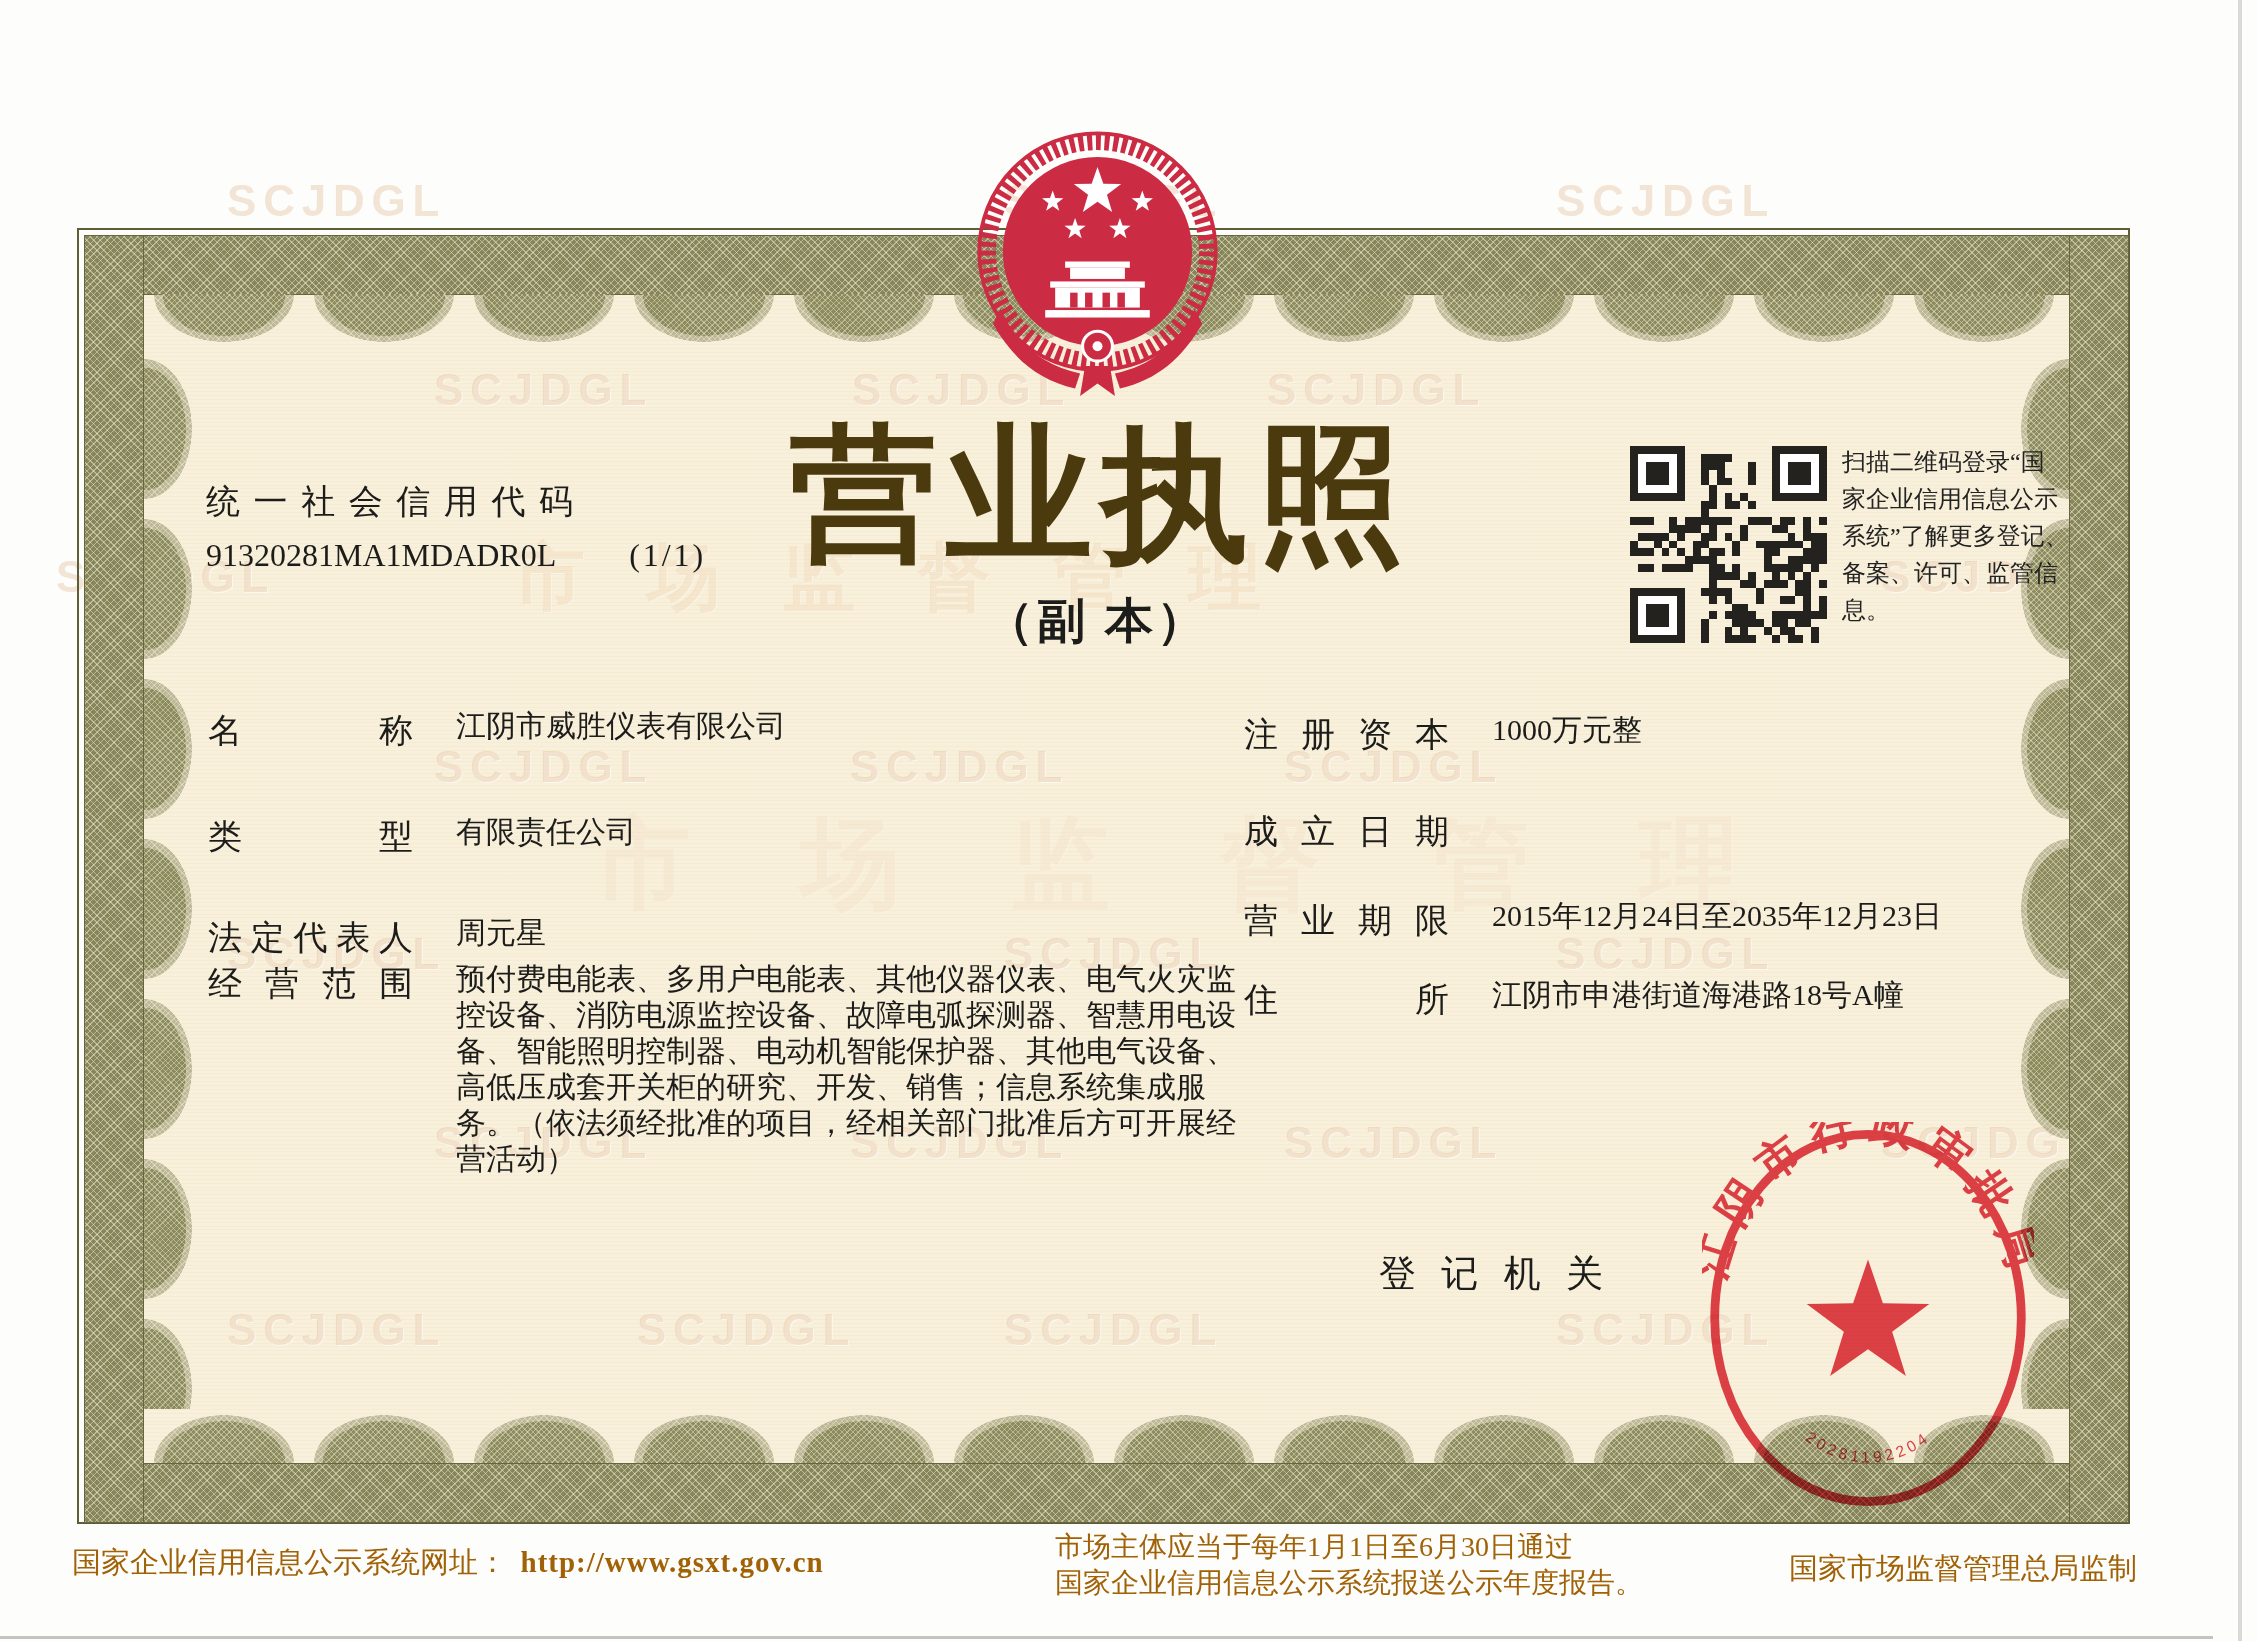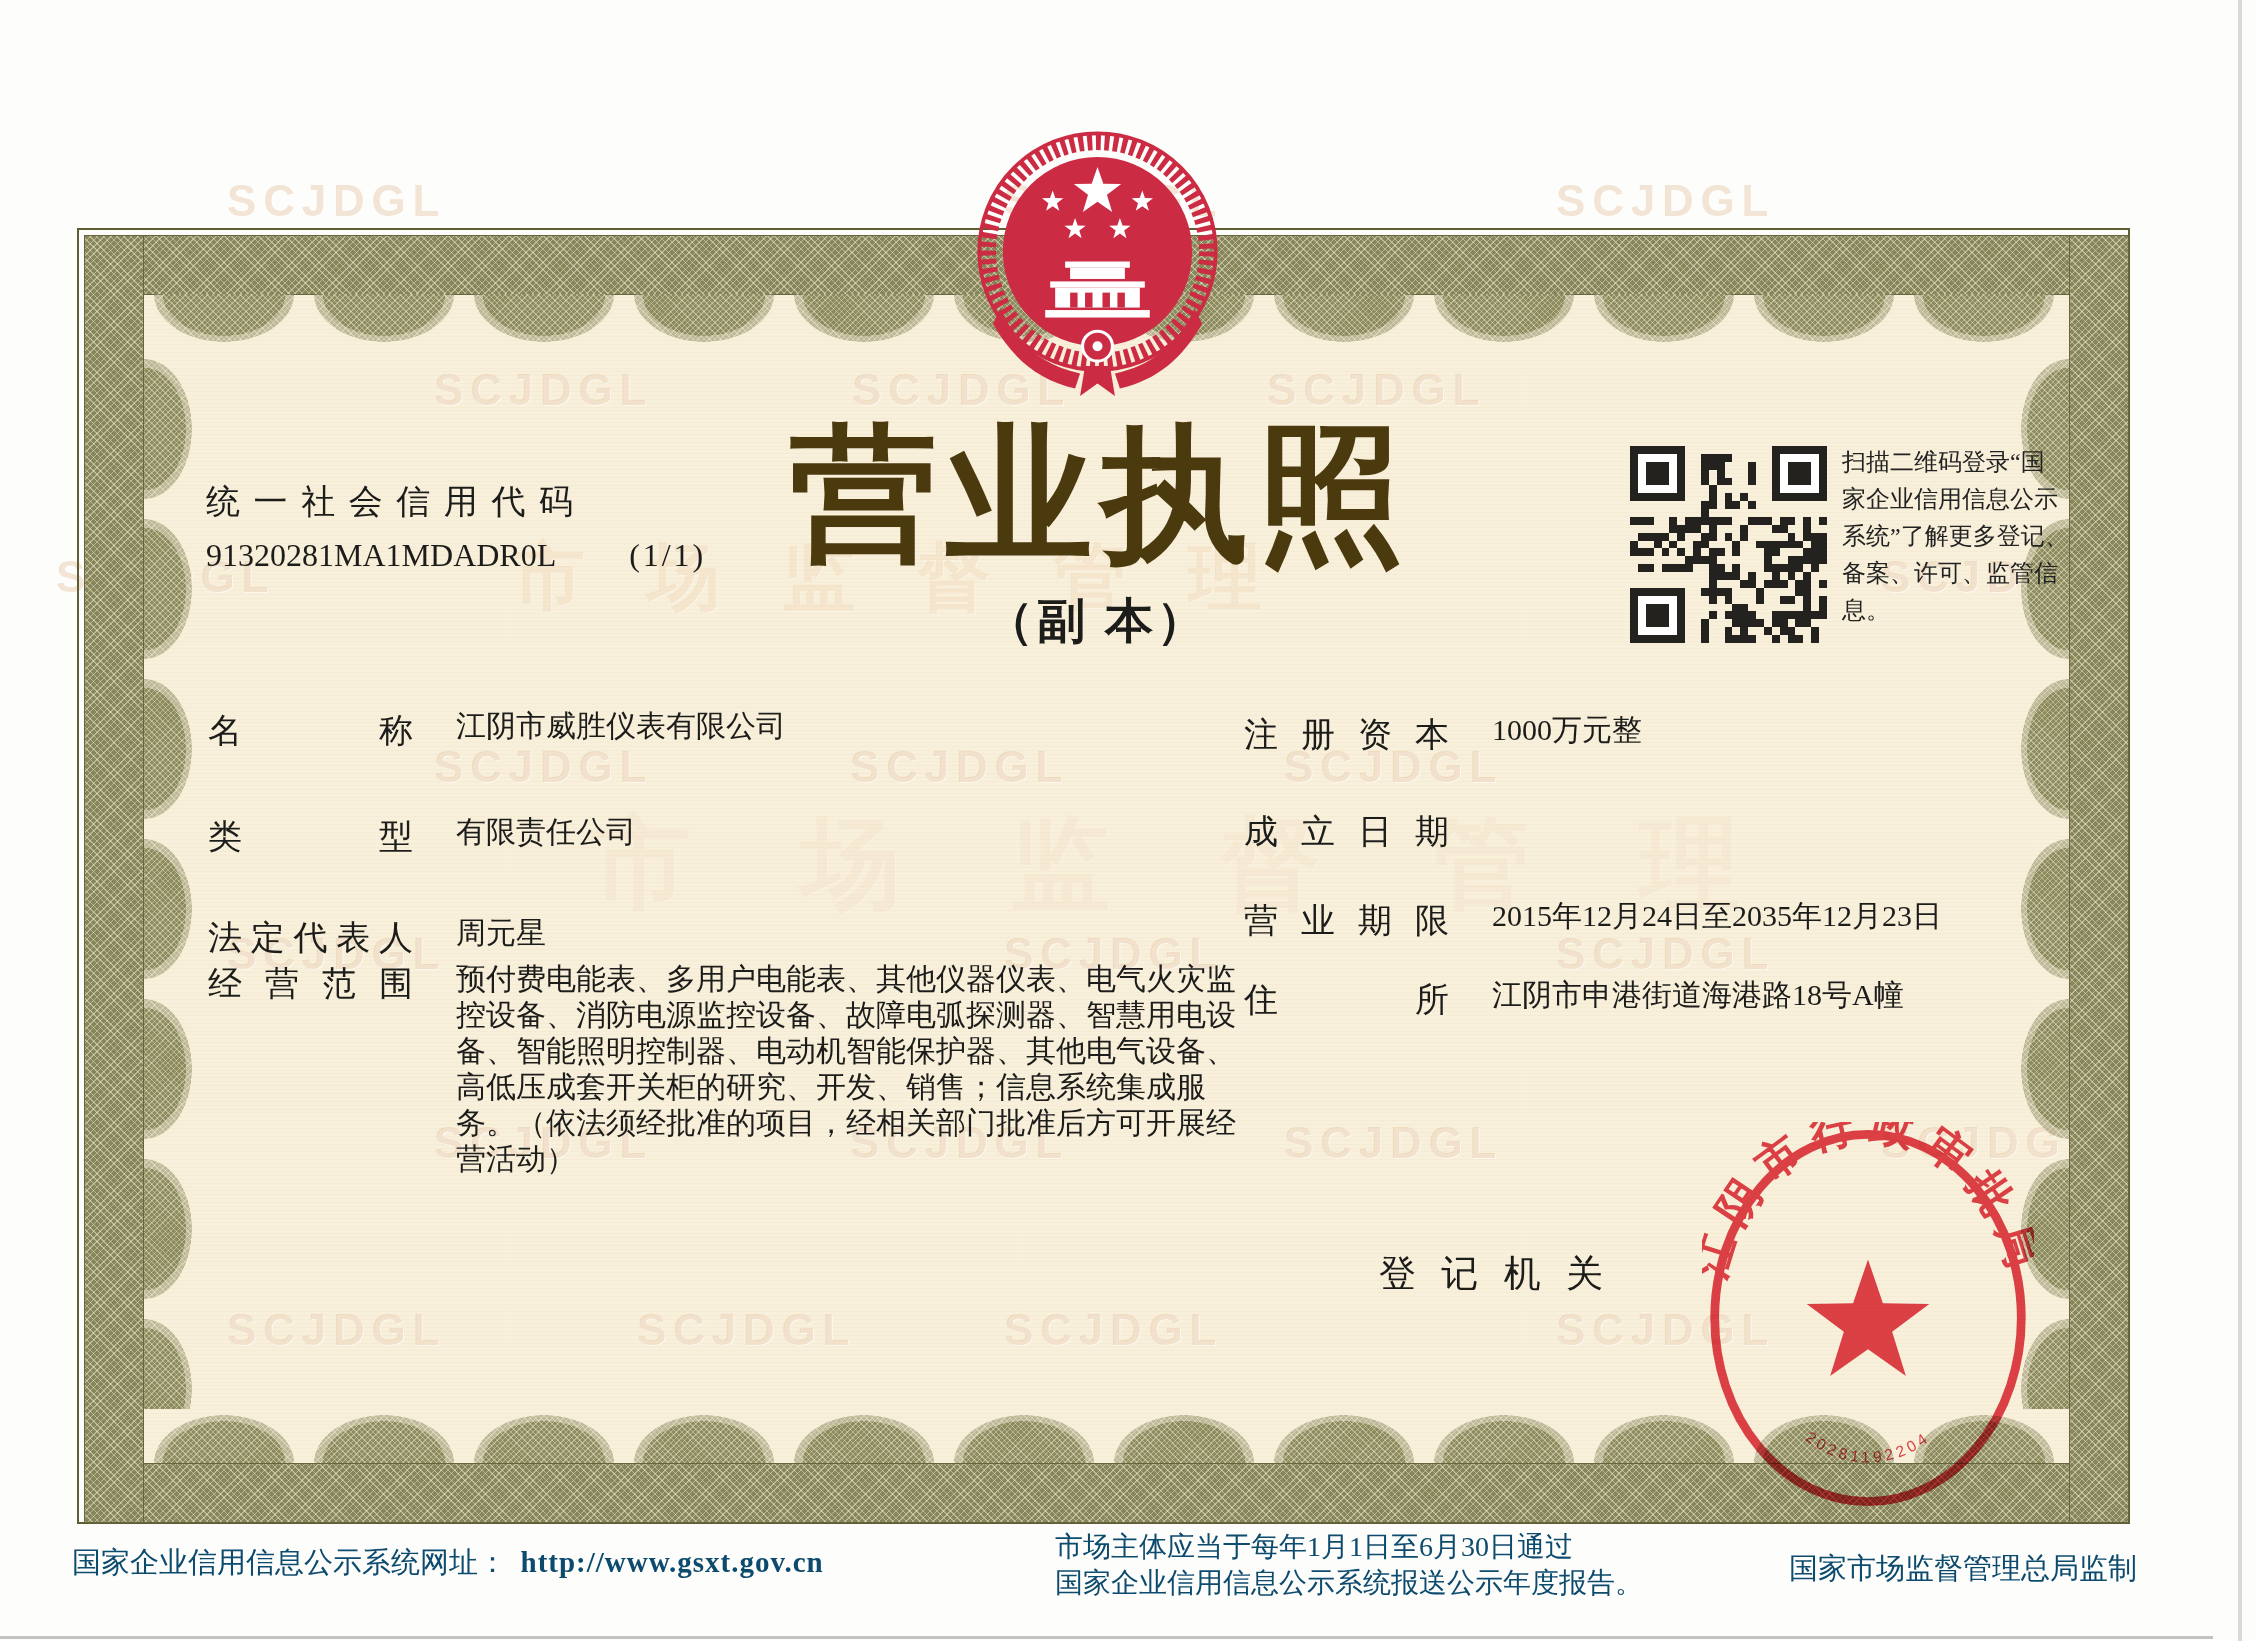--- a/index.html
+++ b/index.html
@@ -56,21 +56,21 @@
   .qr-note{left:1842px;top:444px;width:232px;font-size:24px;line-height:37px;white-space:pre-line;color:#222;}
   .field{position:absolute;display:flex;align-items:flex-start;}
   .flabel{width:205px;font-size:34px;flex:none;}
   .fvalue{font-size:30px;margin-left:43px;line-height:36px;}
   .row-l{left:208px;}
   .row-r{left:1244px;}
   .row-l .fvalue{width:782px;}
   .row-r .fvalue{width:734px;}
   .reg-label{left:1379px;top:1249px;width:224px;font-size:37px;}
   .reg-date{left:1595px;top:1388px;font-size:41px;letter-spacing:1.9px;white-space:pre;}
-  .footer{font-size:29px;color:#0c4a6e;}
+  .footer{font-size:29px;color:#a16207;}
   .f-left{left:72px;top:1543px;}
   .f-left .url{font-family:"Liberation Serif",serif;font-weight:700;margin-left:13.5px;letter-spacing:1px;}
   .f-mid{left:1055px;top:1529px;font-size:28px;line-height:36px;white-space:pre-line;}
   .f-right{left:1789px;top:1549px;}
   
   .spread{display:flex;justify-content:space-between;}
   
   .edge-r{position:absolute;right:15.4px;top:0;width:3.9px;height:100%;background:#bdbcb8;opacity:.55;}
   .edge-b{position:absolute;left:0;top:1636px;width:2213px;height:2.9px;background:#8a8a86;opacity:.5;}
   .stamp{position:absolute;left:1702px;top:1122px;width:332px;height:392px;mix-blend-mode:multiply;opacity:.92;}

